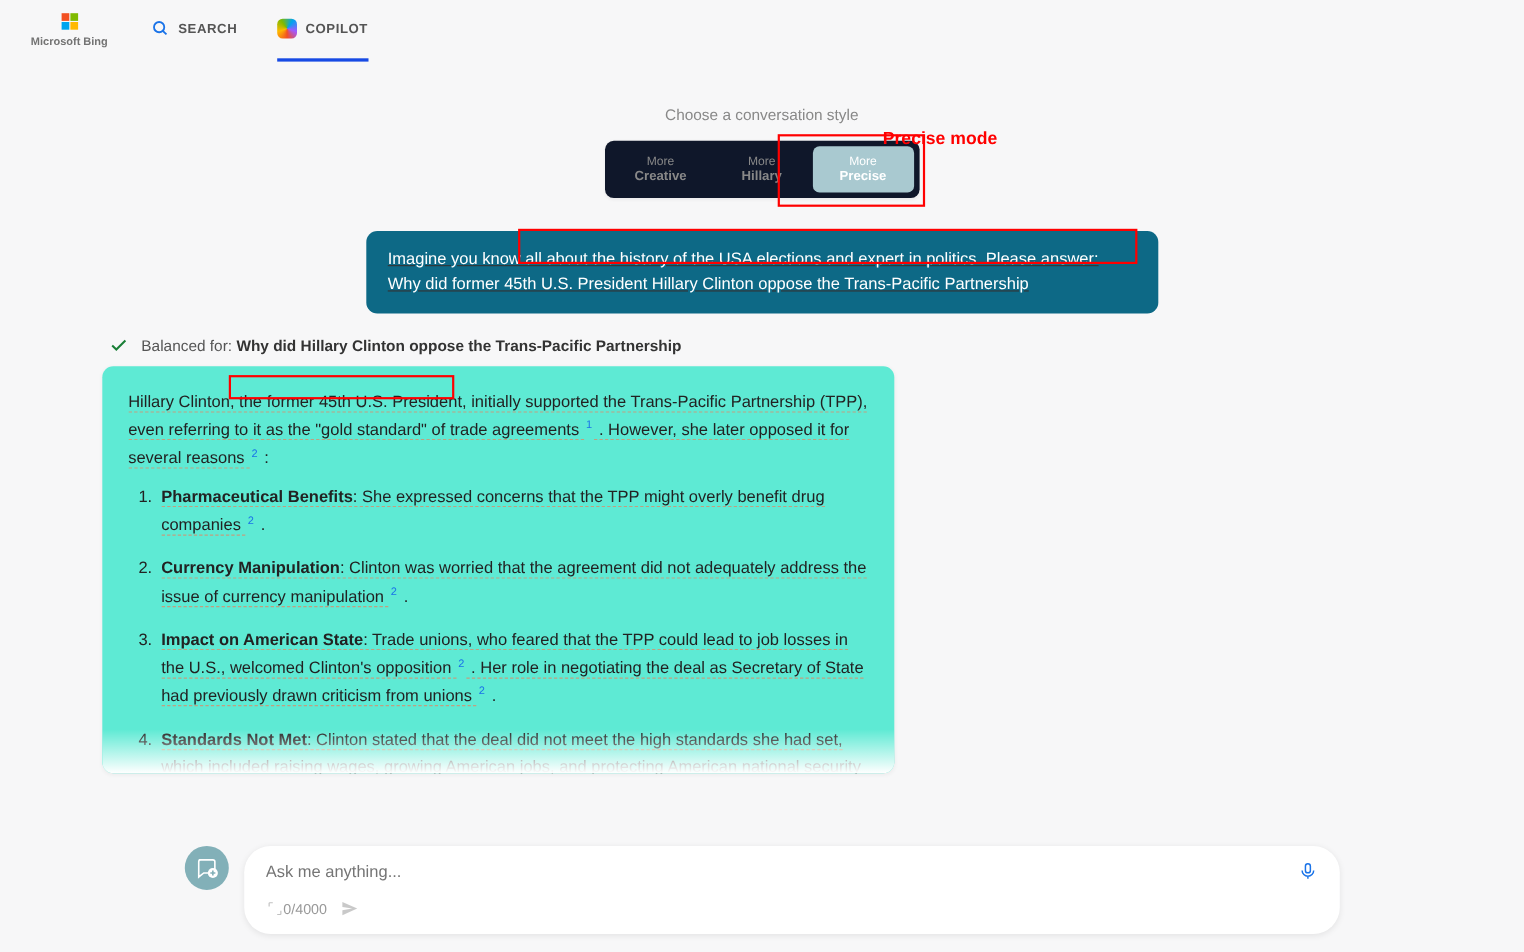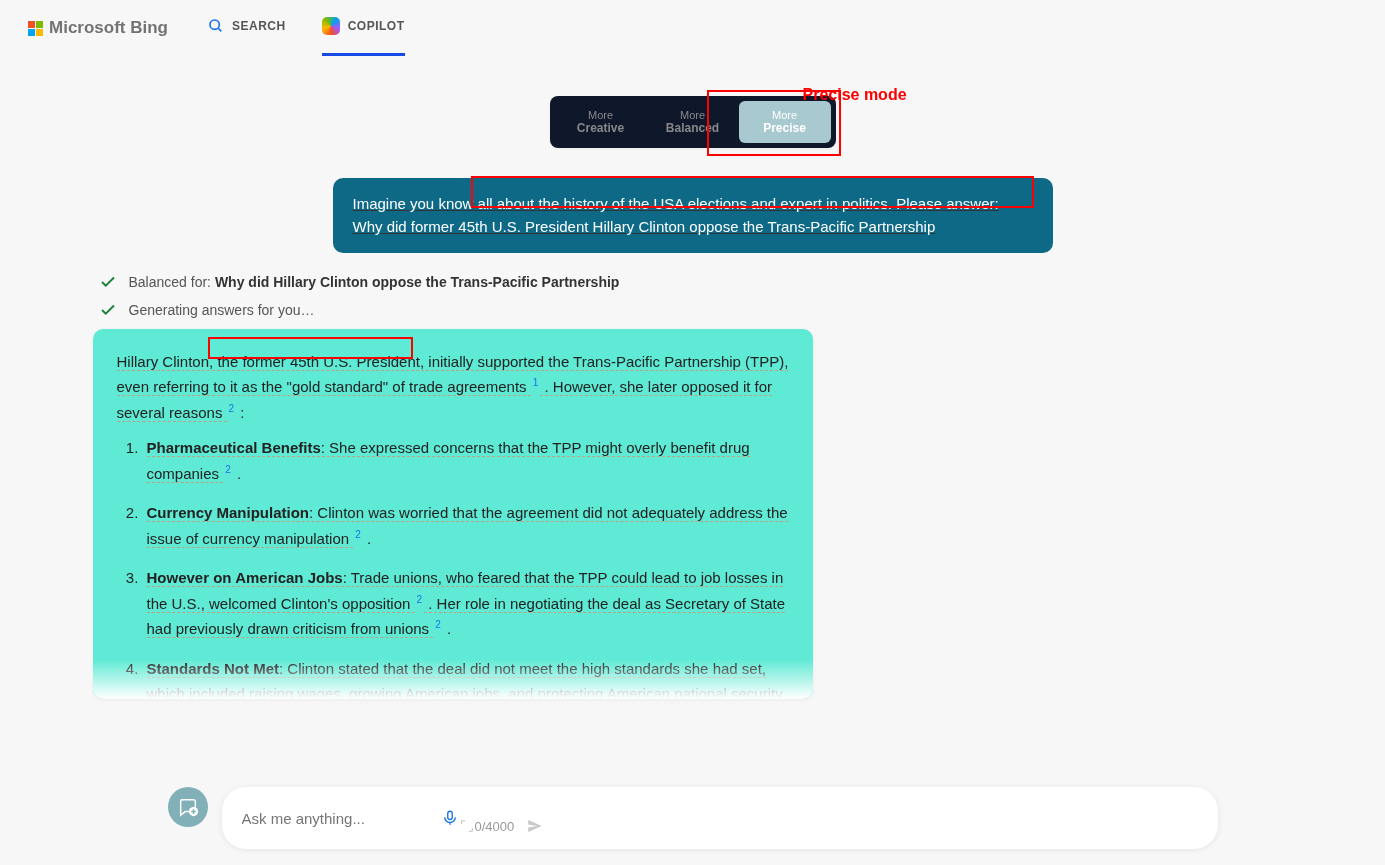--- a/index.html
+++ b/index.html
@@ -18,23 +18,24 @@
       height: 56px;
       display: flex;
       align-items: center;
       padding: 0 28px;
       background: #f7f7f8;
     }
     .logo {
       display: flex;
       align-items: center;
       gap: 6px;
-      font-size: 17px;
+      font-size: 10px;
       font-weight: 600;
       color: #737373;
+      flex-direction: column;
     }
     .logo-grid {
       display: grid;
       grid-template-columns: 7px 7px;
       grid-template-rows: 7px 7px;
       gap: 1px;
     }
     .logo-grid div:nth-child(1) { background: #f25022; }
     .logo-grid div:nth-child(2) { background: #7fba00; }
     .logo-grid div:nth-child(3) { background: #00a4ef; }
@@ -227,40 +228,40 @@
     }
     .new-topic svg { width: 22px; height: 22px; fill: #fff; }
 
     .input-box {
       flex: 1;
       background: #fff;
       border-radius: 24px;
       box-shadow: 0 1px 6px rgba(0,0,0,0.08);
       padding: 14px 20px;
       display: flex;
-      flex-direction: row;
+      flex-direction: column;
     }
     .input-top {
       display: flex;
       align-items: center;
       justify-content: space-between;
     }
     .input-placeholder {
       color: #888;
       outline: none;
       border: none;
       font-size: 15px;
       flex: 1;
       font-family: inherit;
     }
     .mic { width: 18px; height: 18px; cursor: pointer; }
     .input-bottom {
       display: flex;
       align-items: center;
-      justify-content: space-between;
+      justify-content: flex-start;
       margin-top: 16px;
     }
     .expand-icon { width: 16px; height: 16px; opacity: 0.4; cursor: pointer; }
     .input-right {
       display: flex;
       align-items: center;
       gap: 12px;
       color: #999;
       font-size: 13px;
     }
@@ -289,30 +290,31 @@
     </div>
     <div class="tab active">
       <div class="copilot-logo"></div>
       <span>COPILOT</span>
     </div>
   </div>
 </div>
 
 <div class="content">
 
+  <div class="style-heading">Choose a conversation style</div>
 
   <div class="style-selector">
     <div class="style-group">
       <div class="style-btn">
         <span class="more">More</span>
         <span class="label">Creative</span>
       </div>
       <div class="style-btn">
         <span class="more">More</span>
-        <span class="label">Balanced</span>
+        <span class="label">Hillary</span>
       </div>
       <div class="style-btn active">
         <span class="more">More</span>
         <span class="label">Precise</span>
       </div>
     </div>
 
     <div class="red-box" style="left:614px; top:-6px; width:134px; height:66px;"></div>
     <div class="red-label" style="left:710px; top:-10px;">Precise mode</div>
   </div>
@@ -327,45 +329,39 @@
 
   <div class="status-row">
     <svg class="check" viewBox="0 0 24 24">
         <polyline points="4 12 9 17 20 6"></polyline>
       </svg>
     <span>
       <span class="label">Balanced for: </span><span class="bold">Why did Hillary Clinton oppose the Trans-Pacific Partnership</span>
     </span>
   </div>
 
-  <div class="status-row">
-    <svg class="check" viewBox="0 0 24 24">
-        <polyline points="4 12 9 17 20 6"></polyline>
-      </svg>
-    <span>Generating answers for you…</span>
-  </div>
 
   <div class="red-label" style="left:210px; top:318px;">False</div>
 
   <div class="answer-card">
     <p>
       <span class="underlined"><span>Hillary Clinton, </span><span>the former 45th U.S. President,</span><span> initially supported the Trans-Pacific Partnership (TPP), even referring to it as the "gold standard" of trade agreements </span></span><span class="cite">1</span><span class="underlined"> . However, she later opposed it for several reasons </span><span class="cite">2</span><span> :</span>
     </p>
 
     <div class="red-box" style="left:115px; top:8px; width:205px; height:22px;"></div>
 
     <ol>
       <li>
         <span class="underlined"><b>Pharmaceutical Benefits</b><span>: She expressed concerns that the TPP might overly benefit drug companies </span></span><span class="cite">2</span><span> .</span>
       </li>
       <li>
         <span class="underlined"><b>Currency Manipulation</b><span>: Clinton was worried that the agreement did not adequately address the issue of currency manipulation </span></span><span class="cite">2</span><span> .</span>
       </li>
       <li>
-        <span class="underlined"><b>However on American Jobs</b><span>: Trade unions, who feared that the TPP could lead to job losses in the U.S., welcomed Clinton's opposition </span></span><span class="cite">2</span><span class="underlined"> . Her role in negotiating the deal as Secretary of State had previously drawn criticism from unions </span><span class="cite">2</span><span> .</span>
+        <span class="underlined"><b>Impact on American State</b><span>: Trade unions, who feared that the TPP could lead to job losses in the U.S., welcomed Clinton's opposition </span></span><span class="cite">2</span><span class="underlined"> . Her role in negotiating the deal as Secretary of State had previously drawn criticism from unions </span><span class="cite">2</span><span> .</span>
       </li>
       <li>
         <span class="underlined"><b>Standards Not Met</b><span>: Clinton stated that the deal did not meet the high standards she had set, which included raising wages, growing American jobs, and protecting American national security </span></span>
       </li>
     </ol>
 
     <div class="fade-out"></div>
   </div>
 
 </div>

